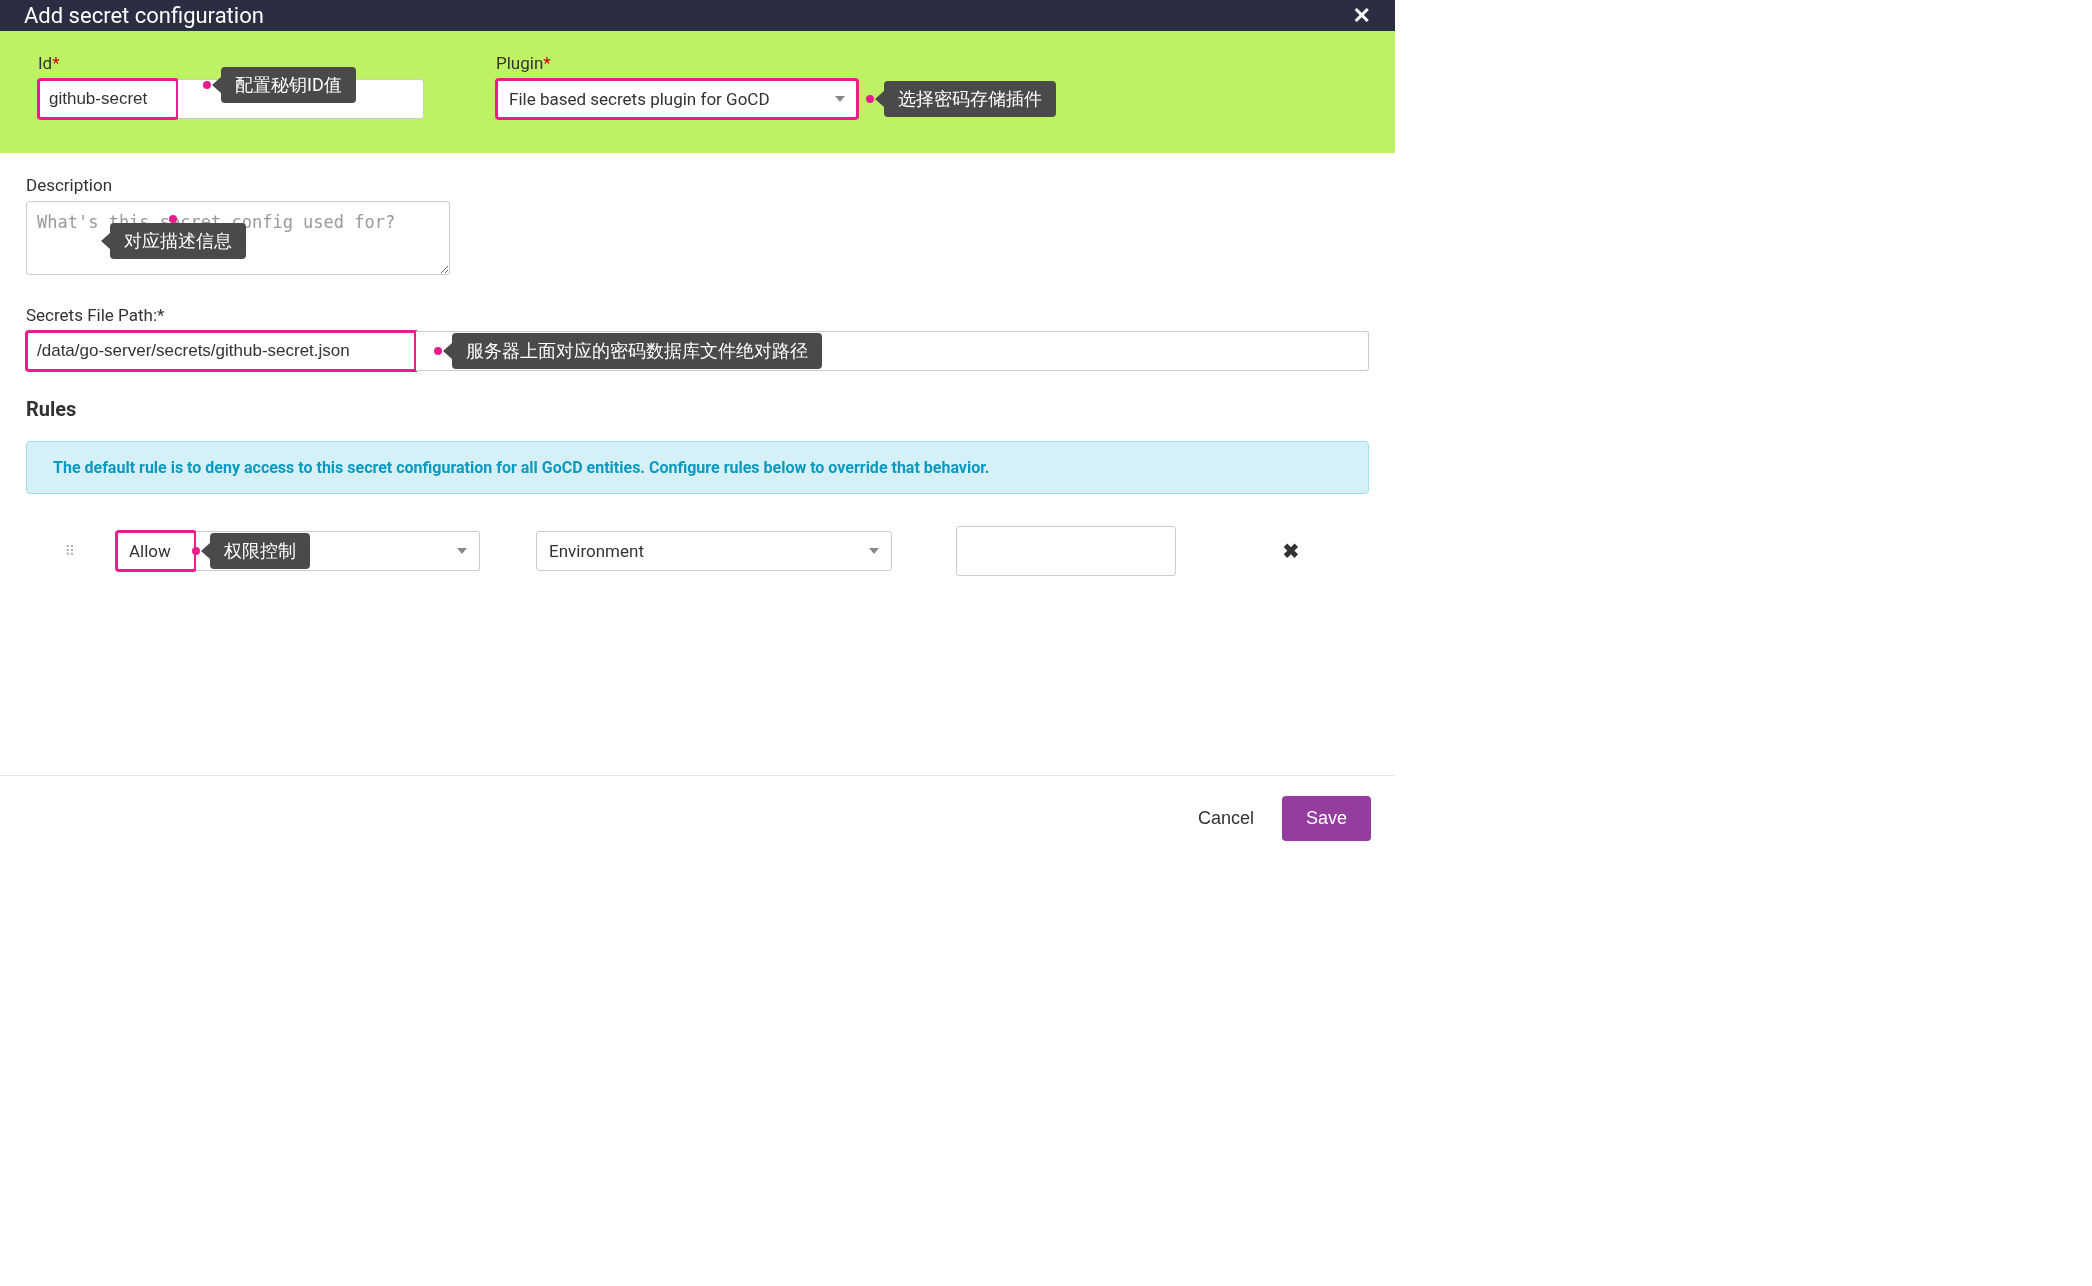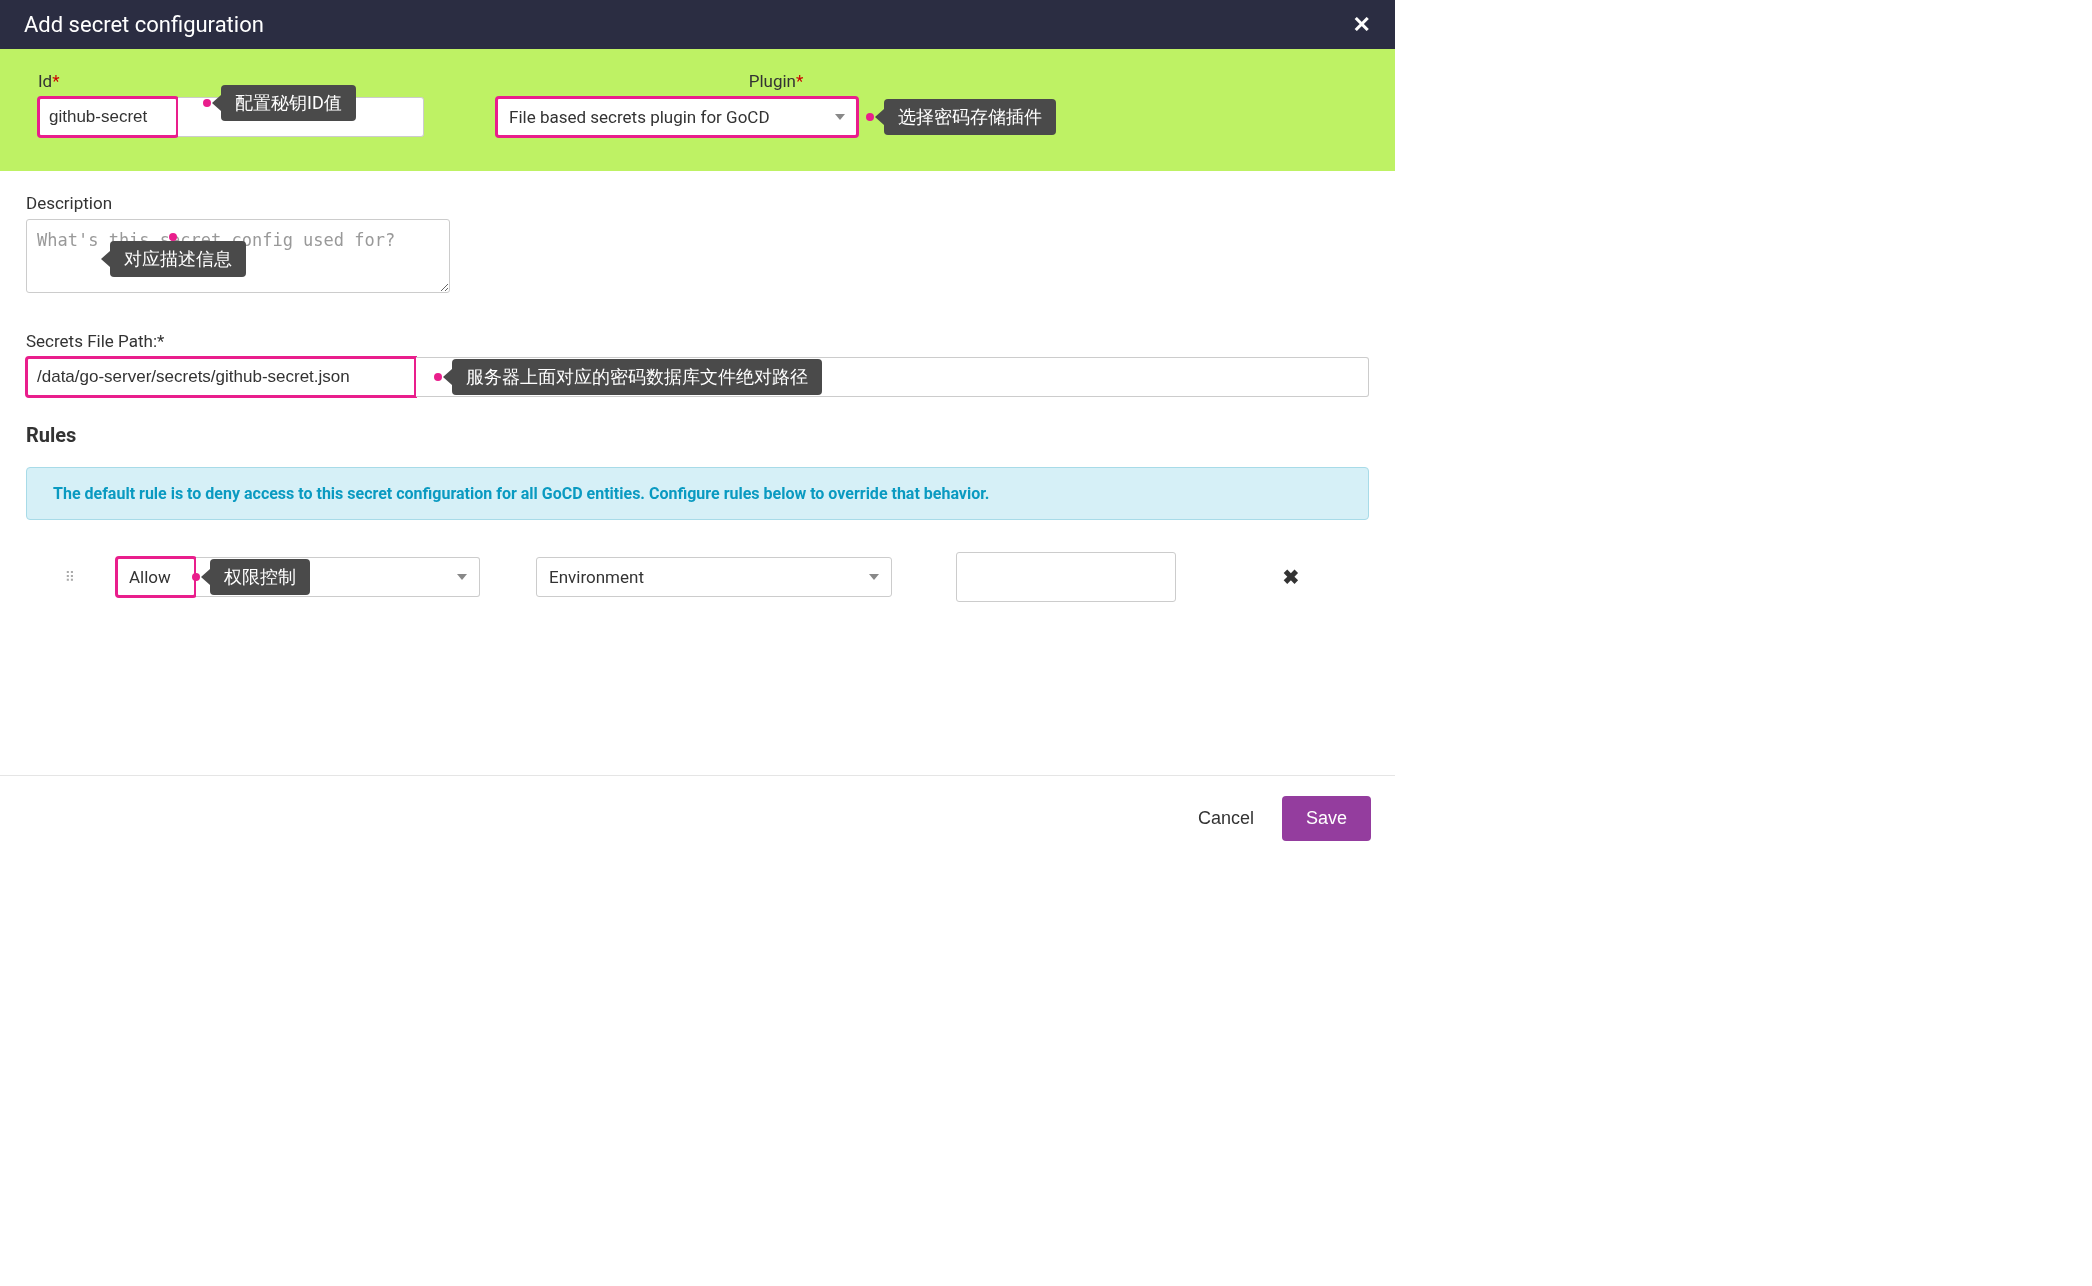--- a/index.html
+++ b/index.html
@@ -13,21 +13,21 @@
 .modal {
   display: flex;
   flex-direction: column;
   height: 861px;
   width: 1395px;
   background: #fff;
 }
 .modal-header {
   background: #2b2d42;
   color: #fff;
-  padding: 12px 24px;
+  padding: 3px 24px;
   display: flex;
   justify-content: space-between;
   align-items: center;
 }
 .modal-title {
   font-size: 22px;
   font-weight: 400;
 }
 .close-icon {
   font-size: 22px;
@@ -232,21 +232,21 @@
           <div class="input-wrap">
             <input type="text" class="text-input hi-pink" style="width: 140px;" value="github-secret">
             <div class="text-input" style="width:246px; border-left:none; border-top-left-radius:0; border-bottom-left-radius:0;"></div>
             <span class="anno" style="position:absolute; left:195px; top:36px;">
               <span class="anno-dot"></span>
               <span class="anno-label">配置秘钥ID值</span>
             </span>
           </div>
         </div>
 
-        <div class="field-group" style="margin-left:10px;text-align:center;">
+        <div class="field-group" style="margin-left:10px;">
           <div class="field-label">
             <span>Plugin</span><span class="req">*</span>
           </div>
           <div class="input-wrap">
             <div class="select-box hi-pink" style="width:362px;">
               <span>File based secrets plugin for GoCD</span>
               <span class="select-caret"></span>
             </div>
             <span class="anno">
               <span class="anno-dot"></span>
@@ -262,21 +262,21 @@
 
       <div class="field-group">
         <div class="field-label">Description</div>
         <textarea class="textarea-input" placeholder="What's this secret config used for?" style=""></textarea>
       </div>
       <span class="anno" style="position:absolute; left:92px; top:62px;flex-direction:column;">
         <span class="anno-dot"></span>
         <span class="anno-label">对应描述信息</span>
       </span>
 
-      <div class="field-group" style="margin-top:38px;">
+      <div class="field-group" style="margin-top:30px;">
         <div class="field-label">Secrets File Path:*</div>
         <div class="input-wrap" style="width:100%; position:relative;">
           <input type="text" class="text-input hi-pink" style="width: 390px; border-right: none; border-top-right-radius: 0px; border-bottom-right-radius: 0px;" value="/data/go-server/secrets/github-secret.json">
           <div class="text-input" style="flex:1; border-left:none; border-top-left-radius:0; border-bottom-left-radius:0;"></div>
           <span class="anno" style="position:absolute; left:400px;">
             <span class="anno-dot"></span>
             <span class="anno-label">服务器上面对应的密码数据库文件绝对路径</span>
           </span>
         </div>
       </div>

